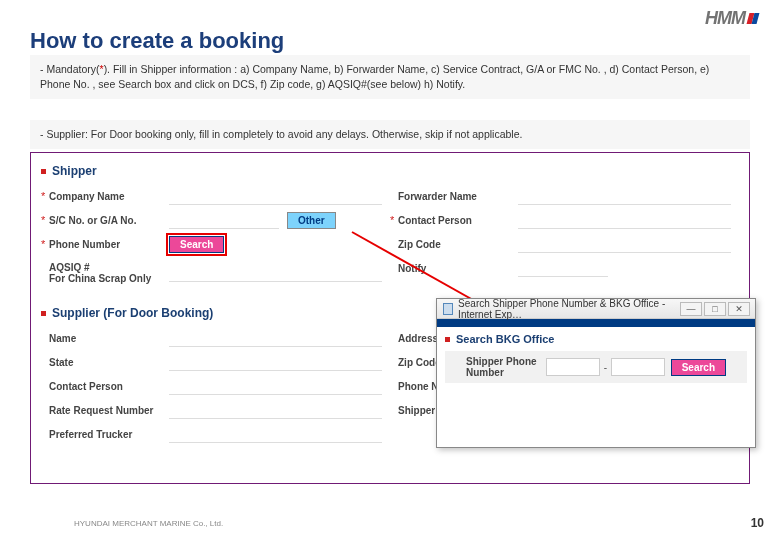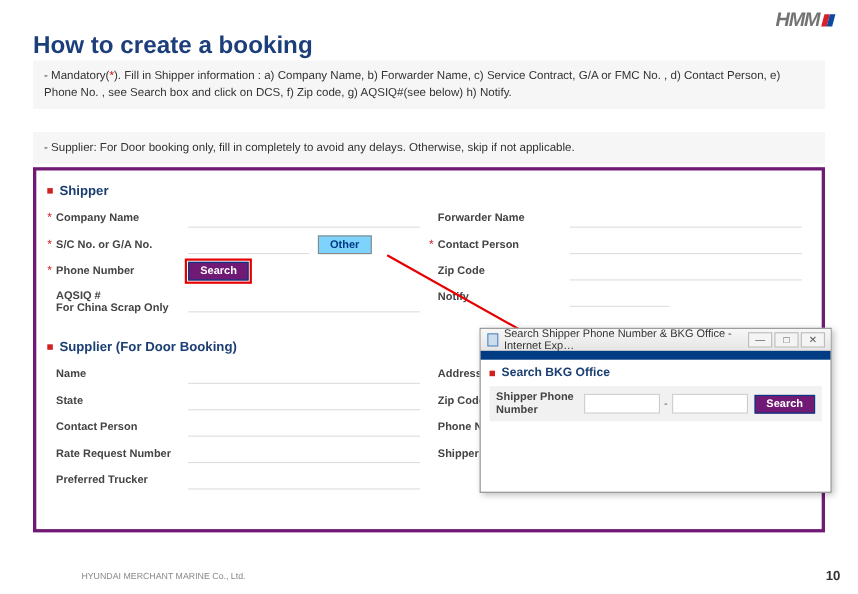--- a/index.html
+++ b/index.html
@@ -5,44 +5,44 @@
   * { box-sizing: border-box; margin: 0; padding: 0; }
   body { width: 780px; height: 540px; font-family: Arial, sans-serif; background: #fff; position: relative; overflow: hidden; }
   .logo { position: absolute; top: 8px; right: 22px; font-style: italic; font-weight: bold; font-size: 18px; color: #737373; letter-spacing: -1px; display: flex; align-items: center; }
   .logo-flag { display: inline-block; margin-left: 3px; }
   .logo-flag span { display: inline-block; width: 5px; height: 11px; transform: skewX(-15deg); }
   .title { position: absolute; top: 28px; left: 30px; font-size: 22px; font-weight: bold; color: #1c3e7a; }
   .notebox { position: absolute; left: 30px; width: 720px; padding: 7px 10px; font-size: 10.5px; color: #333; background: #f6f6f6; line-height: 1.45; }
   .notebox .ast { color: #cc0000; }
   .note1 { top: 55px; }
   .note2 { top: 120px; }
-  .app-embed { position: absolute; top: 152px; left: 30px; width: 720px; height: 332px; border: 3px solid #701a75; background: #fff; padding: 8px 10px; font-family: 'Segoe UI', Tahoma, sans-serif; }
+  .app-embed { position: absolute; top: 152px; left: 30px; width: 720px; height: 332px; border: 1px solid #701a75; background: #fff; padding: 8px 10px; font-family: 'Segoe UI', Tahoma, sans-serif; }
   .section-head { display: flex; align-items: center; font-size: 12px; font-weight: bold; color: #1b3f72; margin: 3px 0 6px 0; }
   .sq { width: 5px; height: 5px; background: #d02020; margin-right: 6px; }
   .form-cols { display: flex; }
   .col { width: 50%; }
   .row { display: flex; align-items: center; height: 24px; font-size: 10px; color: #333; }
   .row .star { color: #d02020; width: 8px; font-size: 11px; }
   .row .label { width: 120px; font-weight: bold; color: #444; }
   .row .field { flex: 1; border-bottom: 1px solid #ddd; height: 18px; margin-right: 8px; }
   .row input.txt { flex: 1; border: 1px solid #ccc; height: 18px; font-size: 10px; padding: 0 4px; color: #999; margin-right: 6px; }
-  .btn { border: 1px solid #003b83; background: #701a75; color: #fff; font-size: 10px; padding: 2px 10px; font-weight: bold; cursor: pointer; }
+  .btn { border: 1px solid #003b83; background: #ec4899; color: #fff; font-size: 10px; padding: 2px 10px; font-weight: bold; cursor: pointer; }
   .btn.white { background: #7dd3fc; color: #003b83; border: 1px solid #888; }
   .search-highlight { outline: 2.5px solid #e60000; outline-offset: 1px; }
   .arrow-svg { position: absolute; pointer-events: none; }
   .popup { position: absolute; top: 298px; left: 436px; width: 320px; height: 150px; border: 1px solid #888; background: #fff; box-shadow: 2px 2px 6px rgba(0,0,0,0.25); font-family: Tahoma, sans-serif; font-size: 10px; }
   .popup-titlebar { height: 20px; background: linear-gradient(#f7f7f7,#e6e6e6); display: flex; align-items: center; padding: 0 5px 0 6px; font-size: 10px; color: #333; border-bottom: 1px solid #ccc; }
   .popup-titlebar .ieicon { width: 12px; height: 12px; border: 1px solid #58b; background: #cde; margin-right: 5px; }
   .popup-titlebar .sp { flex: 1; }
   .popup-titlebar .winbtns { display: flex; gap: 2px; }
   .popup-titlebar .wb { width: 22px; height: 14px; border: 1px solid #bbb; background: #f4f4f4; display: flex; align-items: center; justify-content: center; font-size: 9px; color: #555; }
   .popup-band { height: 8px; background: #003b83; }
   .popup-body { padding: 6px 8px; }
   .popup .section-head2 { display: flex; align-items: center; font-size: 11px; font-weight: bold; color: #1b3f72; margin-bottom: 6px; }
-  .popup-row { display: flex; align-items: center; background: #f1f1f1; padding: 5px 6px; font-size: 10px; }
+  .popup-row { display: flex; align-items: center; background: #f1f1f1; padding: 5px 21px; font-size: 10px; }
   .popup-row .plabel { width: 80px; color: #444; font-weight: bold; line-height: 1.1; }
   .popup-row .pin { flex: 1; height: 18px; border: 1px solid #ccc; background: #fff; }
   .popup-row .dash { padding: 0 4px; color: #555; }
   .footer-l { position: absolute; bottom: 12px; left: 30px; font-size: 8px; color: #888; padding-left: 44px; }
   .footer-r { position: absolute; bottom: 10px; right: 16px; font-size: 12px; font-weight: bold; color: #333; }
 </style>
 </head>
 <body>
 
 <div class="logo">

